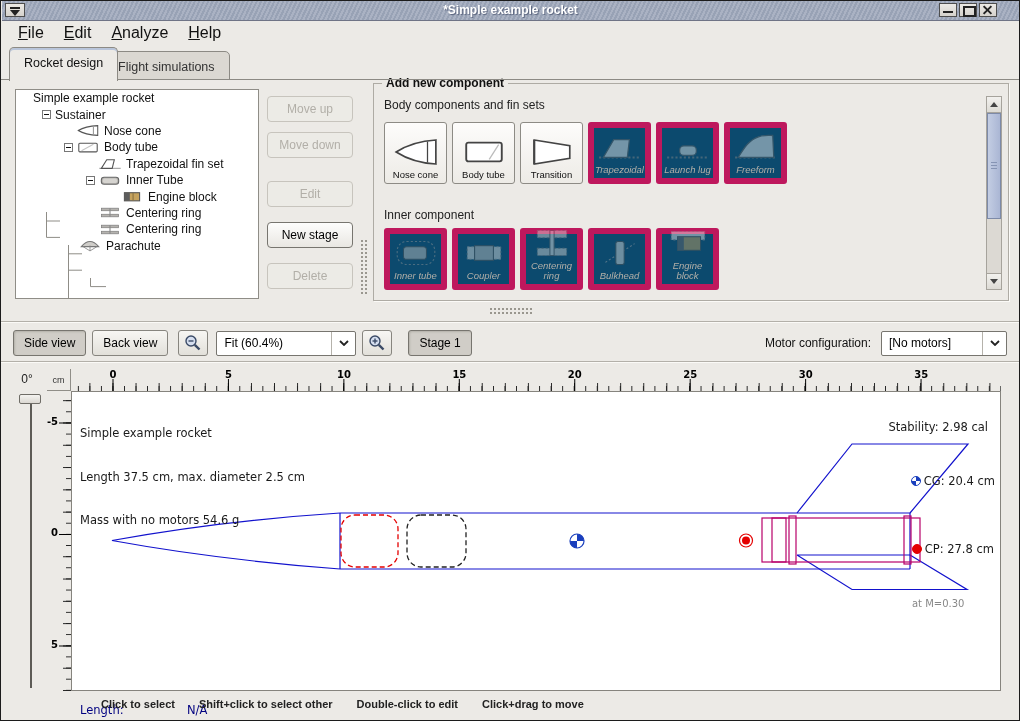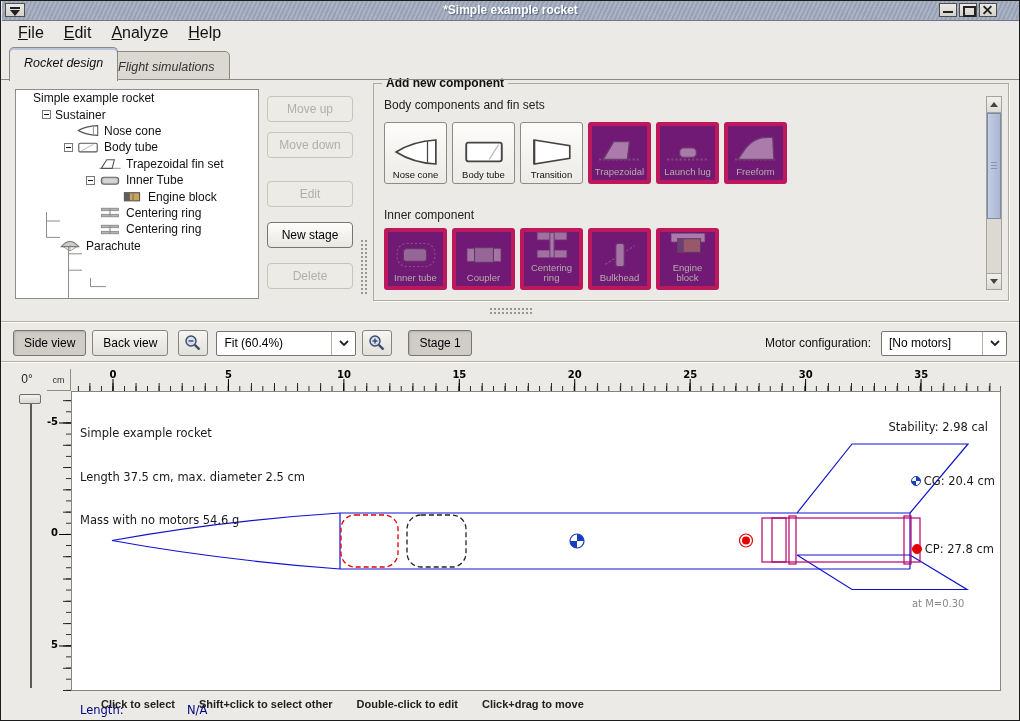--- a/index.html
+++ b/index.html
@@ -22,21 +22,21 @@
   .glyph-x:after{transform:rotate(-45deg);}
   .glyph-winmenu{position:absolute;left:4px;top:3px;width:10px;}
   .glyph-winmenu .bar{height:2px;background:#222;}
   .glyph-winmenu .tri{width:0;height:0;margin:1px auto 0;border-left:5px solid transparent;border-right:5px solid transparent;border-top:6px solid #222;}
   
   .menubar{position:absolute;left:2px;top:20px;height:23px;display:flex;align-items:center;padding-left:6px;gap:2px;}
   .menu-item{font-size:16px;color:#111;padding:3px 9px;}
   
   .tabs{position:absolute;left:0;top:44px;width:100%;height:35px;}
   .tab{position:absolute;box-sizing:border-box;font-size:12.5px;color:#111;padding:8px 14px 0 14px;
-    border:1px solid #8c8a84;border-radius:5px 5px 0 0;font-style:italic;}
+    border:1px solid #8c8a84;border-radius:5px 5px 0 0;}
   .tab[data-state="active"]{left:8px;top:2px;height:34px;background:#eceae6;border-bottom:none;z-index:3;
     box-shadow:inset 0 2px 0 #b9c5da;}
   .tab[data-state="inactive"]{left:102px;top:6px;height:29px;background:#dbd8d2;color:#333;z-index:1;}
   .panel-top-border{position:absolute;left:0;top:78px;width:100%;border-top:1px solid #8c8a84;z-index:2;}
   
   .tree{position:absolute;left:14px;top:88px;width:244px;height:210px;background:#fff;
     border:1px solid #8f8d87;box-sizing:border-box;overflow:hidden;}
   .tree-lines{position:absolute;left:0;top:0;}
   .tree-row{position:relative;height:16.4px;display:flex;align-items:center;font-size:12px;color:#111;white-space:nowrap;}
   .expander{width:9px;height:9px;border:1px solid #777;background:#fff;box-sizing:border-box;position:relative;margin-right:4px;flex:none;}
@@ -51,21 +51,21 @@
   .grip{position:absolute;background-image:radial-gradient(#9a978f 1px,transparent 1.2px);background-size:4px 4px;}
   
   .groupbox{position:absolute;left:372px;top:82px;width:636px;height:218px;border:1px solid #aeaba4;
     box-shadow:1px 1px 0 #fbfaf7;box-sizing:border-box;}
   .groupbox-title{position:absolute;left:8px;top:-8px;background:#eceae6;padding:0 4px;font-size:12px;font-weight:bold;color:#111;}
   .group-label{position:absolute;left:10px;font-size:12px;color:#222;}
   .comp-row{position:absolute;left:10px;display:flex;gap:5px;}
   .comp-btn{width:63px;height:62px;box-sizing:border-box;border-radius:3px;display:flex;flex-direction:column;
     align-items:center;justify-content:flex-end;padding:3px 1px;}
   .comp-btn[data-state="enabled"]{background:linear-gradient(#fdfcfb,#edebe6);border:1px solid #8d8b85;}
-  .comp-btn[data-state="disabled"]{background:#701a75;border:4px solid #be185d;}
+  .comp-btn[data-state="disabled"]{background:#0c4a6e;border:6px solid #be185d;font-style:italic;}
   .comp-btn .cicon{width:46px;height:32px;flex:none;margin:1px 0 2px 0;}
   .comp-btn[data-state="disabled"] .cicon{opacity:.45;}
   .comp-btn .clabel{font-size:9.5px;line-height:1.05;text-align:center;color:#111;}
   .comp-btn[data-state="disabled"] .clabel{color:#b2afa8;}
   
   .vscroll{position:absolute;right:6px;top:12px;width:16px;height:194px;background:#dcd9d3;border:1px solid #a6a39c;box-sizing:border-box;}
   .vs-arrow{position:absolute;left:0;width:14px;height:15px;background:linear-gradient(#f2f1ee,#dddbd5);border-bottom:1px solid #a6a39c;display:flex;align-items:center;justify-content:center;}
   .vs-arrow.down{bottom:0;border-top:1px solid #a6a39c;border-bottom:none;}
   .vs-tri-up{width:0;height:0;border-left:4px solid transparent;border-right:4px solid transparent;border-bottom:5px solid #444;}
   .vs-tri-down{width:0;height:0;border-left:4px solid transparent;border-right:4px solid transparent;border-top:5px solid #444;}
@@ -331,21 +331,21 @@
         </div>
 
         <div class="tree-row" style="padding-left: 70px;">
           <span class="expander" style="visibility: hidden;"></span>
           <svg class="tree-icon" viewBox="0 0 20 12">
             <use href="#ic-t-ring"></use>
           </svg>
           <span class="tlabel">Centering ring</span>
         </div>
 
-        <div class="tree-row" style="padding-left: 30px;">
+        <div class="tree-row" style="padding-left: 30px; margin-left: 20px;">
           <span class="expander" style="visibility: hidden;"></span>
           <svg class="tree-icon" viewBox="0 0 20 12">
             <use href="#ic-t-chute"></use>
           </svg>
           <span class="tlabel">Parachute</span>
         </div>
 
       </div>
   </div>
 

